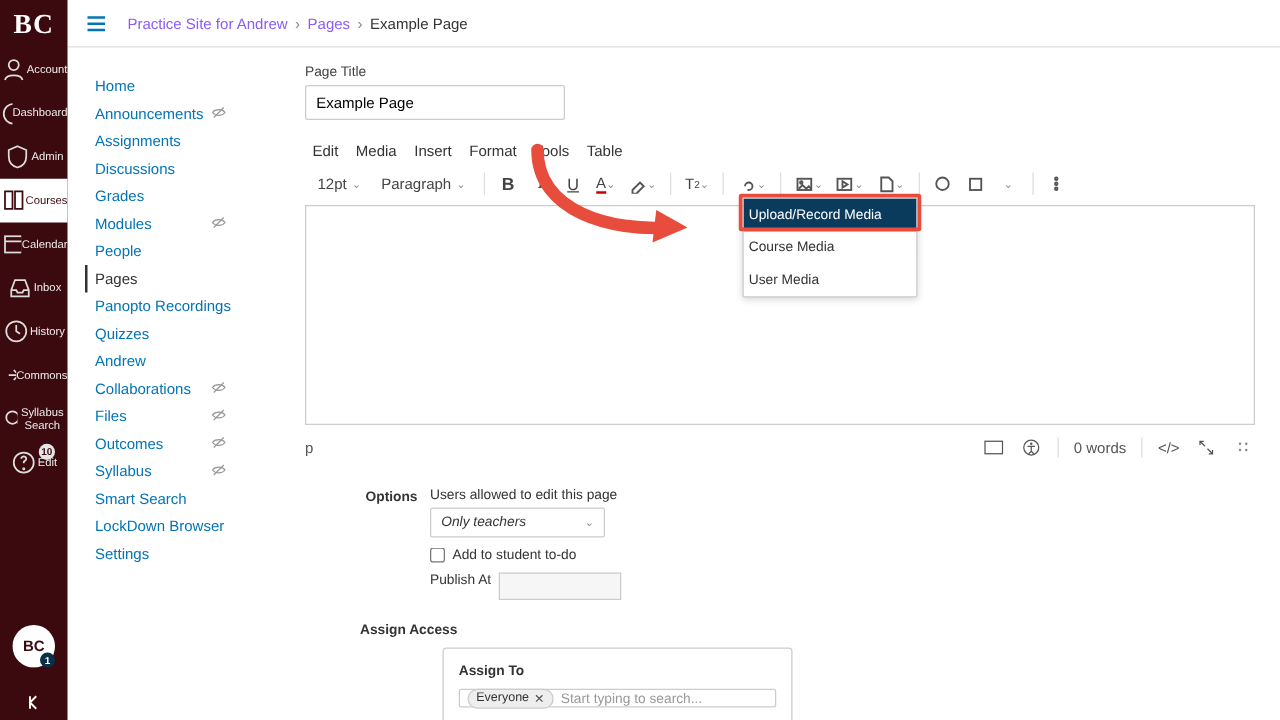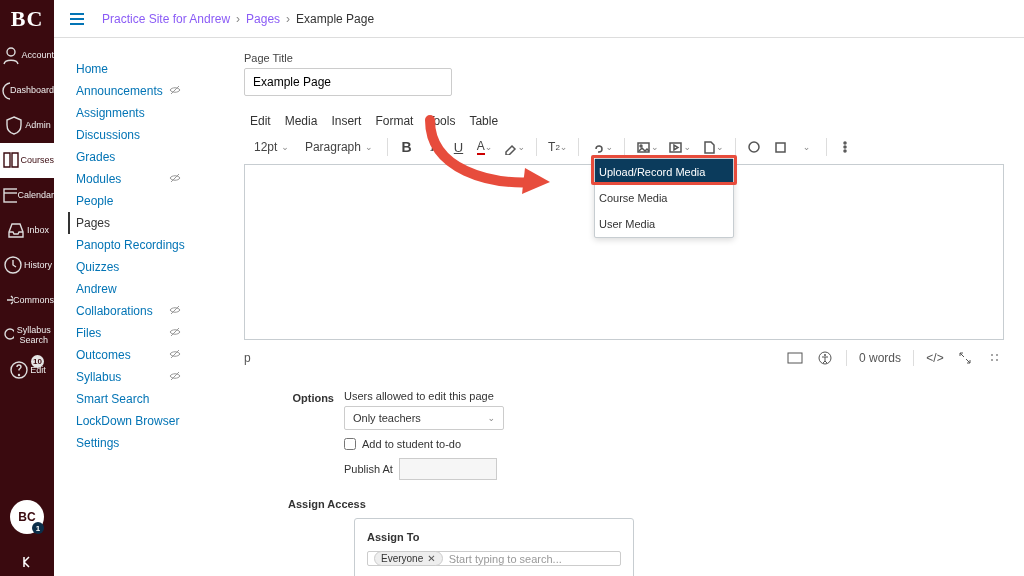--- a/index.html
+++ b/index.html
@@ -63,24 +63,24 @@
   .menu-item.highlighted { background:#0b3b5c; color:#fff; }
   #highlight-frame { position:absolute; border:3px solid #e74c3c; border-radius:2px; pointer-events:none; z-index:50; }
 
   
   #arrow-svg { position:absolute; z-index:45; pointer-events:none; }
 
   
   #options-row { display:flex; margin-top:18px; }
   #options-label { width:100px; text-align:right; padding-right:10px; font-size:11px; font-weight:600; padding-top:2px; }
   #options-body { flex:1; font-size:11px; color:#333; }
-  #teachers-select { width:160px; height:24px; border:1px solid #ccc; border-radius:2px; display:flex; align-items:center; padding:0 8px; font-size:11px; margin:4px 0 8px; justify-content:space-between; cursor:pointer; }
+  #teachers-select { width:140px; height:24px; border:1px solid #ccc; border-radius:2px; display:flex; align-items:center; padding:0 8px; font-size:11px; margin:4px 0 8px; justify-content:space-between; cursor:pointer;font-style:italic; }
   .chk { display:flex; align-items:center; gap:6px; margin-bottom:8px; }
   .chk input { width:12px; height:12px; }
-  #publish-row { display:flex; align-items:center; gap:6px; }
+  #publish-row { display:flex; align-items:flex-start; gap:6px; }
   #publish-input { width:98px; height:22px; border:1px solid #ccc; background:#f6f6f6; }
 
   
   #assign-label { font-size:11px; font-weight:600; margin:18px 0 8px 44px; }
   #assign-card { margin-left:110px; width:280px; border:1px solid #c7cdd1; border-radius:3px; padding:12px; }
   #assign-to-label { font-size:11px; font-weight:600; margin-bottom:8px; }
   #assign-input { border:1px solid #ccc; border-radius:2px; height:15px; display:flex; align-items:center; padding:0 6px; gap:6px; font-size:11px; }
   #chip { background:#eee; border:1px solid #ccc; border-radius:10px; padding:1px 6px; display:flex; align-items:center; gap:4px; font-size:10px; }
   #chip-x { cursor:pointer; font-size:10px; color:#555; }
   #assign-placeholder { color:#999; }

